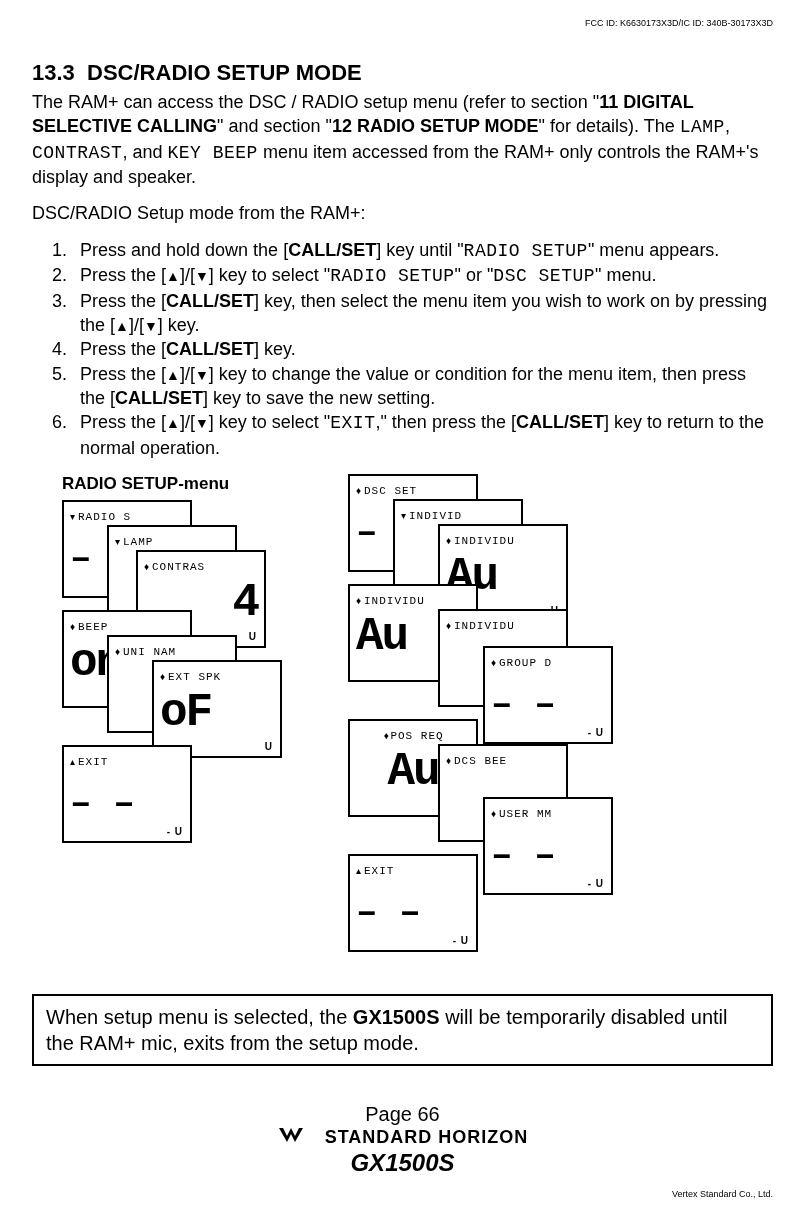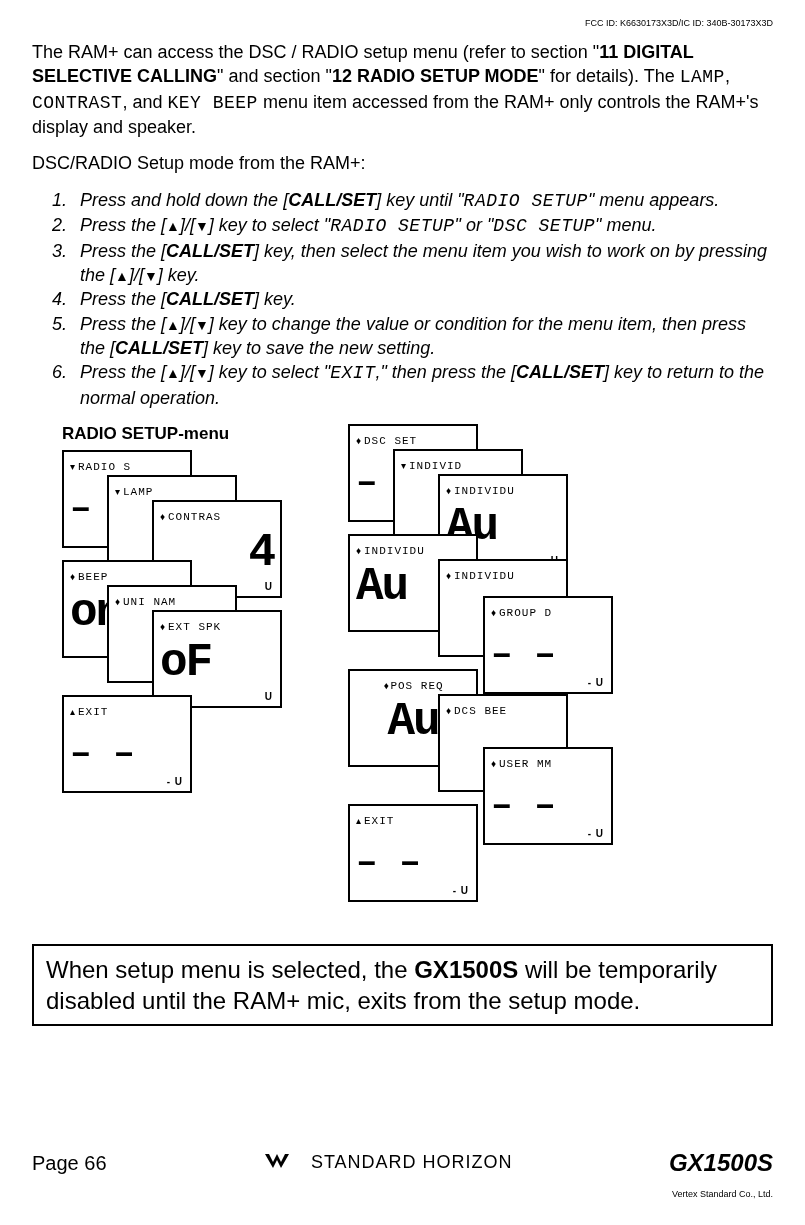--- a/index.html
+++ b/index.html
@@ -35,21 +35,20 @@
   .mono { font-family: "Courier New", monospace; letter-spacing: 0.5px; }
   .setup-from {
     font-size: 18px;
     margin-bottom: 2px;
   }
   ol.steps {
     font-size: 18px;
     line-height: 1.35;
     padding-left: 40px;
     margin: 14px 0 14px 0;
-    font-style: italic;
   }
   ol.steps > li {
     padding-left: 8px;
     margin-bottom: 0;
   }
   .arrow { font-size: 14px; }
   
   .diagrams {
     display: flex;
     gap: 36px;
@@ -109,65 +108,69 @@
   
   .note-label {
     text-align: center;
     font-weight: bold;
     font-size: 16px;
     margin-top: 20px;
   }
   .note-box {
     border: 2px solid #000;
     padding: 8px 12px;
-    font-size: 24px;
+    font-size: 20px;
     line-height: 1.3;
     margin-top: 2px;
   }
   
   .footer {
     position: absolute;
     bottom: 48px;
     left: 32px;
     right: 32px;
     display: flex;
     align-items: center;
     justify-content: space-between;
     font-size: 20px;
+    flex-direction: column;
   }
   .footer .model {
     font-weight: bold;
     font-style: italic;
     font-size: 24px;
   }
   .footer .brand {
-    font-weight: normal;
+    font-weight: bold;
     letter-spacing: 1px;
     font-size: 18px;
     display: flex;
-    align-items: flex-start;
+    align-items: center;
     gap: 20px;
   }
   .brand-logo {
     display: inline-block;
   }
   .vertex {
     position: absolute;
     bottom: 26px;
     right: 32px;
     font-size: 9px;
   }
 </style>
 </head>
 <body>
 
 <div class="page">
 
   <div class="fcc-id">FCC ID: K6630173X3D/IC ID: 340B-30173X3D</div>
 
+  <div class="section-title">
+    <span>13.3</span>&nbsp;&nbsp;<span>DSC/RADIO SETUP MODE</span>
+  </div>
 
   <div class="intro">
     <span>The RAM+ can access the DSC / RADIO setup menu (refer to section "</span><b>11 DIGITAL SELECTIVE CALLING</b><span>" and section "</span><b>12 RADIO SETUP MODE</b><span>" for details). The </span><span class="mono">LAMP</span><span>, </span><span class="mono">CONTRAST</span><span>, and </span><span class="mono">KEY BEEP</span><span> menu item accessed from the RAM+ only controls the RAM+'s display and speaker.</span>
   </div>
 
   <div class="setup-from">DSC/RADIO Setup mode from the RAM+:</div>
 
   <ol class="steps">
     <li>
       <span>Press and hold down the [</span><b>CALL/SET</b><span>] key until "</span><span class="mono">RADIO SETUP</span><span>" menu appears.</span>
@@ -195,21 +198,21 @@
       <span class="diagram-title">RADIO SETUP-menu</span>
       <div class="radio-area">
 
         <div class="lcd" style="left:0px; top:0px;">
           <span class="arrow-ind">▾</span><span class="top-label">RADIO S</span>
           <div class="dash">– –</div>
         </div>
         <div class="lcd" style="left:45px; top:25px;">
           <span class="arrow-ind">▾</span><span class="top-label">LAMP</span>
         </div>
-        <div class="lcd" style="left:90px; top:50px;">
+        <div class="lcd" style="left:74px; top:50px;">
           <span class="arrow-ind">♦</span><span class="top-label">CONTRAS</span>
           <div class="big" style="text-align:right;">4</div>
           <span class="bottom-u">U</span>
         </div>
         <div class="lcd" style="left:0px; top:110px;">
           <span class="arrow-ind">♦</span><span class="top-label">BEEP</span>
           <div class="big">on</div>
         </div>
         <div class="lcd" style="left:45px; top:135px;">
           <span class="arrow-ind">♦</span><span class="top-label">UNI NAM</span>

